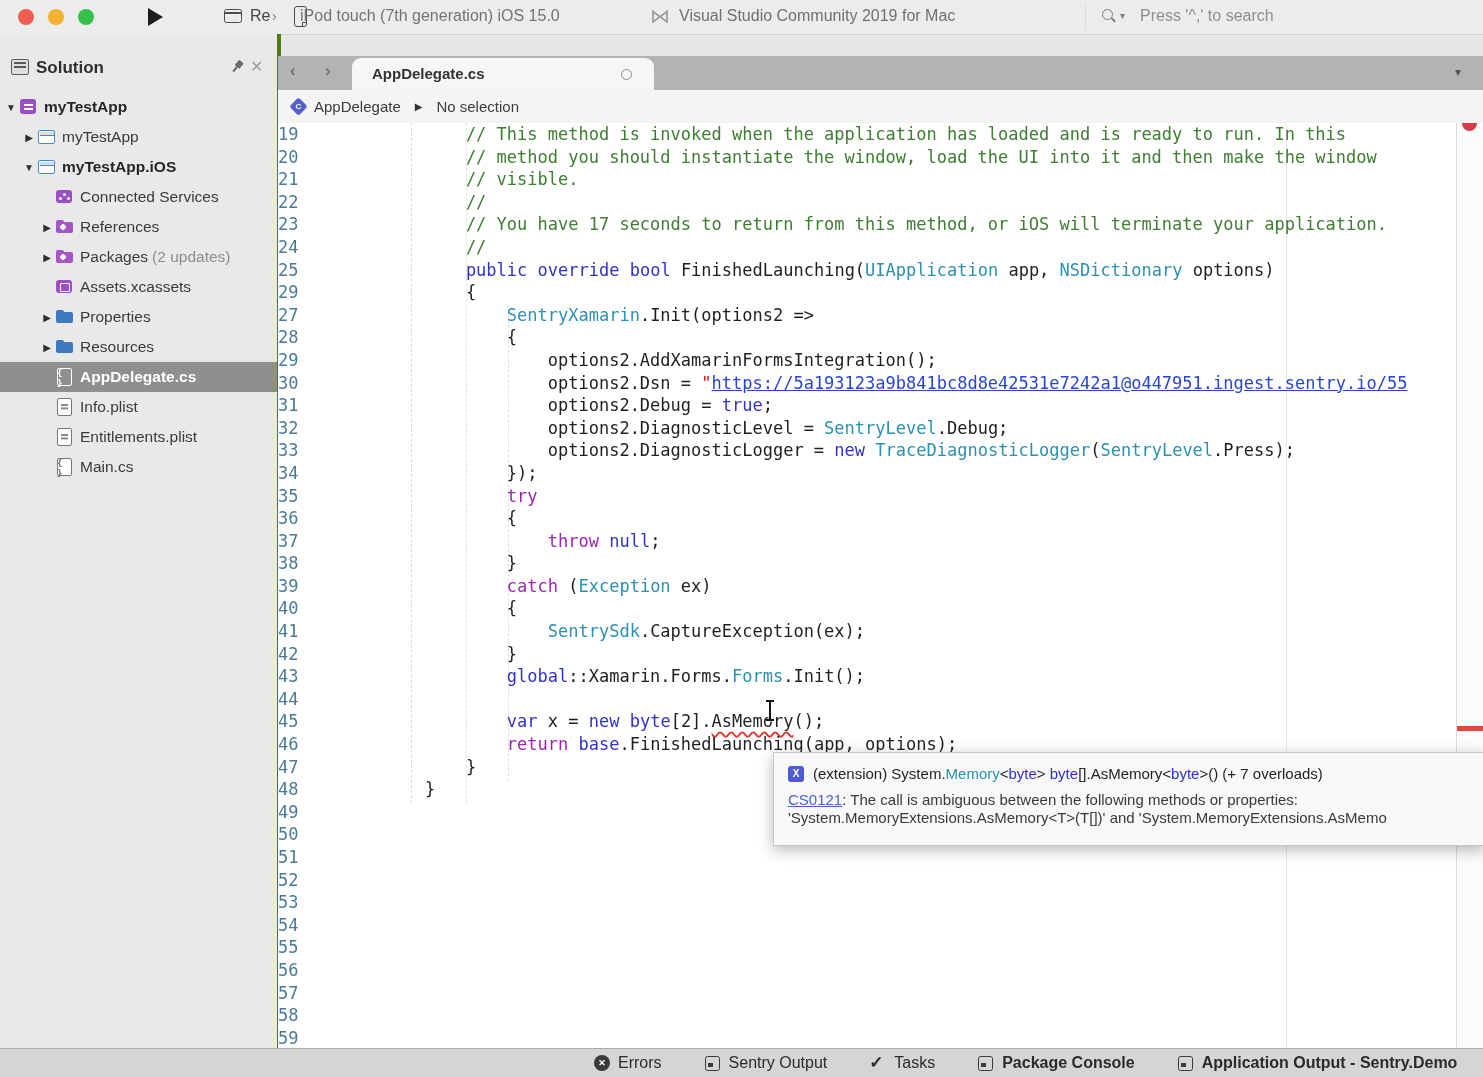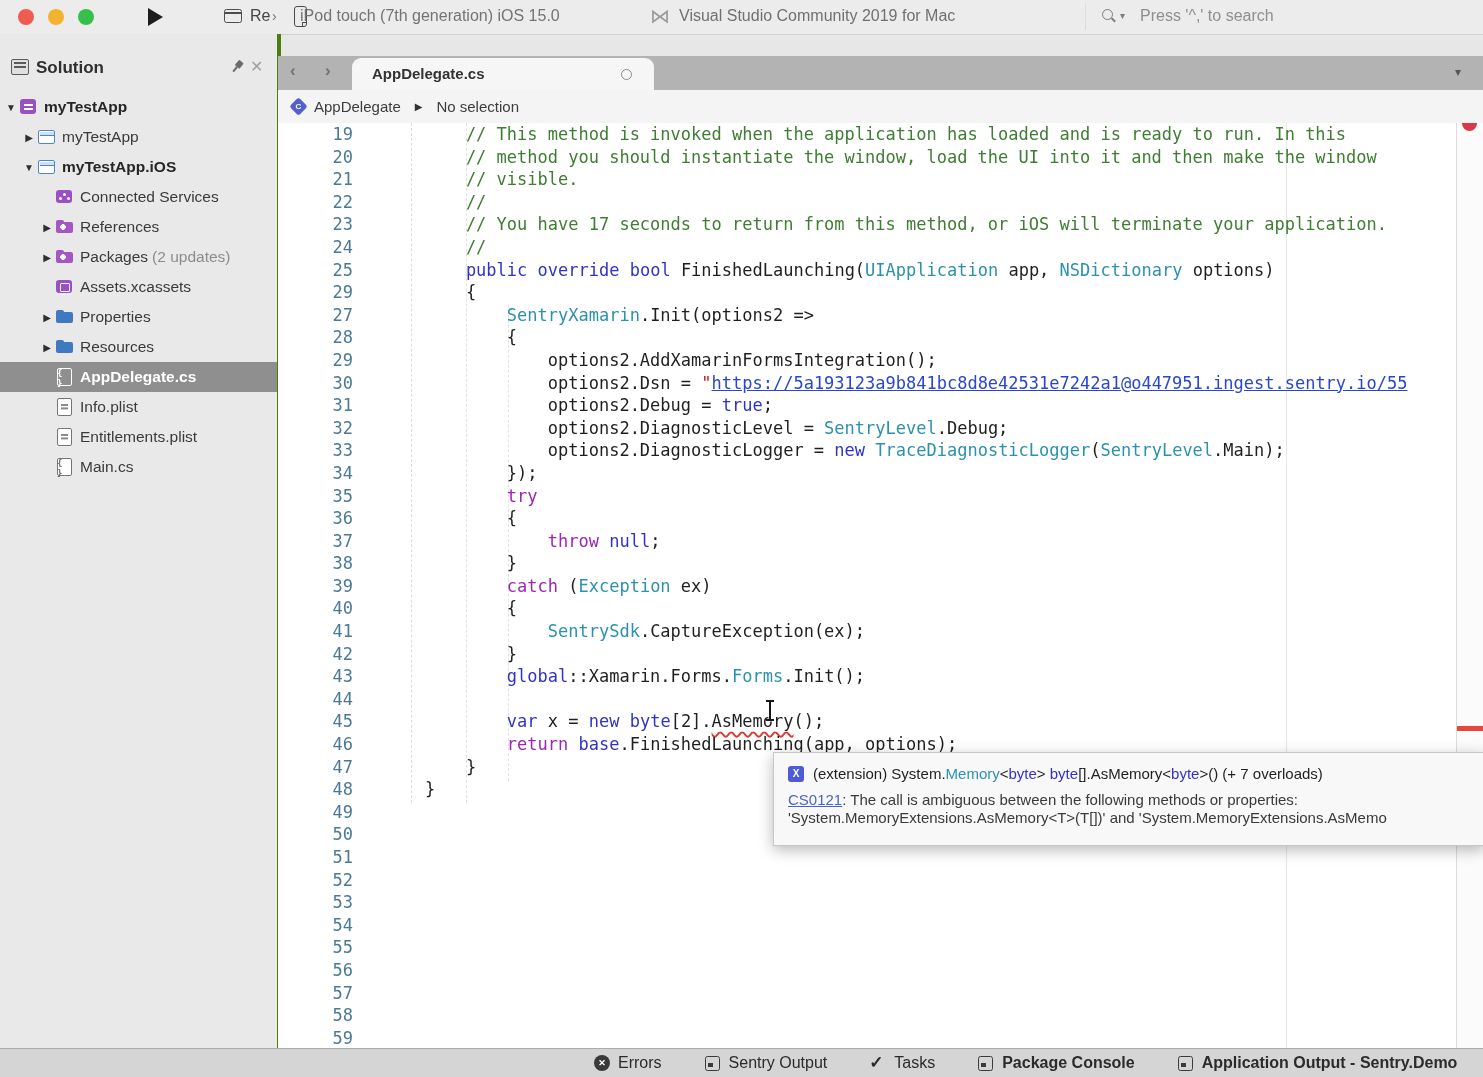--- a/index.html
+++ b/index.html
@@ -91,21 +91,21 @@
       transform:rotate(-45deg);color:#fff;font-size:8px;font-weight:700;}
   #crumb-sep{font-size:10px;margin:0 14px;color:#333;}
   #codearea{position:absolute;left:0;top:67px;right:0;bottom:0;background:#fff;overflow:hidden;}
   #gutter-sep{position:absolute;left:133px;top:0;height:680px;border-left:1px dashed #dcdcdc;}
   .guide{position:absolute;border-left:1px dashed #e2e2e2;}
   #guide-1{left:188px;top:0;height:680px;}
   #guide-2{left:230px;top:182px;height:476px;}
   #ruler{position:absolute;left:1008px;top:0;bottom:0;width:1px;background:#e8e8e8;}
   #lines{position:absolute;left:0;top:0;right:0;font-family:"DejaVu Sans Mono",monospace;font-size:17px;}
   .cl{height:22.6px;line-height:22.6px;white-space:pre;display:flex;}
-  .ln{width:75px;flex:0 0 75px;text-align:right;color:#4a7a96;}
+  .ln{width:75px;flex:0 0 75px;text-align:left;color:#4a7a96;}
   .codeln{padding-left:31px;color:#1f1f1f;}
   .tok-cm{color:#3e7d32;} .tok-kw{color:#3232c8;margin-top:38px;} .tok-ctrl{color:#9c27b0;}
   .tok-ty{color:#2b91af;} .tok-pl{color:#1f1f1f;} .tok-str{color:#c41a16;}
   .tok-lnk{color:#2946d1;text-decoration:underline;}
   .tok-err{color:#1f1f1f;text-decoration:underline;text-decoration-style:wavy;text-decoration-color:#e0352b;
            text-decoration-thickness:1.5px;text-underline-offset:4px;}
   #scrollstrip{position:absolute;right:0;top:-67px;bottom:0;width:26px;background:#fbfbfb;border-left:1px solid #dcdcdc;z-index:2;}
   #err-dot{position:absolute;left:5px;top:60px;width:15px;height:15px;border-radius:50%;background:#d6394a;}
   #err-dash{position:absolute;left:0;right:0;top:670px;height:5px;background:#e8463c;}
   #ibeam-cursor{position:absolute;left:491px;top:577px;width:2px;height:21px;background:#161616;z-index:3;box-shadow:0 0 0 0.8px rgba(255,255,255,.7);}
@@ -264,21 +264,21 @@
           <div class="cl"><span class="ln">23</span><span class="codeln"><span class="tok-cm">        // You have 17 seconds to return from this method, or iOS will terminate your application.</span></span></div>
           <div class="cl"><span class="ln">24</span><span class="codeln"><span class="tok-cm">        //</span></span></div>
           <div class="cl"><span class="ln">25</span><span class="codeln"><span class="tok-kw">        public</span><span class="tok-pl"> </span><span class="tok-kw">override</span><span class="tok-pl"> </span><span class="tok-kw">bool</span><span class="tok-pl"> FinishedLaunching(</span><span class="tok-ty">UIApplication</span><span class="tok-pl"> app, </span><span class="tok-ty">NSDictionary</span><span class="tok-pl"> options)</span></span></div>
           <div class="cl"><span class="ln">29</span><span class="codeln"><span class="tok-pl">        {</span></span></div>
           <div class="cl"><span class="ln">27</span><span class="codeln"><span class="tok-pl">            </span><span class="tok-ty">SentryXamarin</span><span class="tok-pl">.Init(options2 =&gt;</span></span></div>
           <div class="cl"><span class="ln">28</span><span class="codeln"><span class="tok-pl">            {</span></span></div>
           <div class="cl"><span class="ln">29</span><span class="codeln"><span class="tok-pl">                options2.AddXamarinFormsIntegration();</span></span></div>
           <div class="cl"><span class="ln">30</span><span class="codeln"><span class="tok-pl">                options2.Dsn = </span><span class="tok-str">"</span><span class="tok-lnk">https://5a193123a9b841bc8d8e42531e7242a1@o447951.ingest.sentry.io/55</span></span></div>
           <div class="cl"><span class="ln">31</span><span class="codeln"><span class="tok-pl">                options2.Debug = </span><span class="tok-kw">true</span><span class="tok-pl">;</span></span></div>
           <div class="cl"><span class="ln">32</span><span class="codeln"><span class="tok-pl">                options2.DiagnosticLevel = </span><span class="tok-ty">SentryLevel</span><span class="tok-pl">.Debug;</span></span></div>
-          <div class="cl"><span class="ln">33</span><span class="codeln"><span class="tok-pl">                options2.DiagnosticLogger = </span><span class="tok-kw">new</span><span class="tok-pl"> </span><span class="tok-ty">TraceDiagnosticLogger</span><span class="tok-pl">(</span><span class="tok-ty">SentryLevel</span><span class="tok-pl">.Main);</span></span></div>
+          <div class="cl"><span class="ln">33</span><span class="codeln"><span class="tok-pl">                options2.DiagnosticLogger = </span><span class="tok-kw">new</span><span class="tok-pl"> </span><span class="tok-ty">TraceDiagnosticLogger</span><span class="tok-pl">(</span><span class="tok-ty">SentryLevel</span><span class="tok-pl">.Press);</span></span></div>
           <div class="cl"><span class="ln">34</span><span class="codeln"><span class="tok-pl">            });</span></span></div>
           <div class="cl"><span class="ln">35</span><span class="codeln"><span class="tok-ctrl">            try</span></span></div>
           <div class="cl"><span class="ln">36</span><span class="codeln"><span class="tok-pl">            {</span></span></div>
           <div class="cl"><span class="ln">37</span><span class="codeln"><span class="tok-ctrl">                throw</span><span class="tok-pl"> </span><span class="tok-kw">null</span><span class="tok-pl">;</span></span></div>
           <div class="cl"><span class="ln">38</span><span class="codeln"><span class="tok-pl">            }</span></span></div>
           <div class="cl"><span class="ln">39</span><span class="codeln"><span class="tok-ctrl">            catch</span><span class="tok-pl"> (</span><span class="tok-ty">Exception</span><span class="tok-pl"> ex)</span></span></div>
           <div class="cl"><span class="ln">40</span><span class="codeln"><span class="tok-pl">            {</span></span></div>
           <div class="cl"><span class="ln">41</span><span class="codeln"><span class="tok-pl">                </span><span class="tok-ty">SentrySdk</span><span class="tok-pl">.CaptureException(ex);</span></span></div>
           <div class="cl"><span class="ln">42</span><span class="codeln"><span class="tok-pl">            }</span></span></div>
           <div class="cl"><span class="ln">43</span><span class="codeln"><span class="tok-kw">            global</span><span class="tok-pl">::Xamarin.Forms.</span><span class="tok-ty">Forms</span><span class="tok-pl">.Init();</span></span></div>

